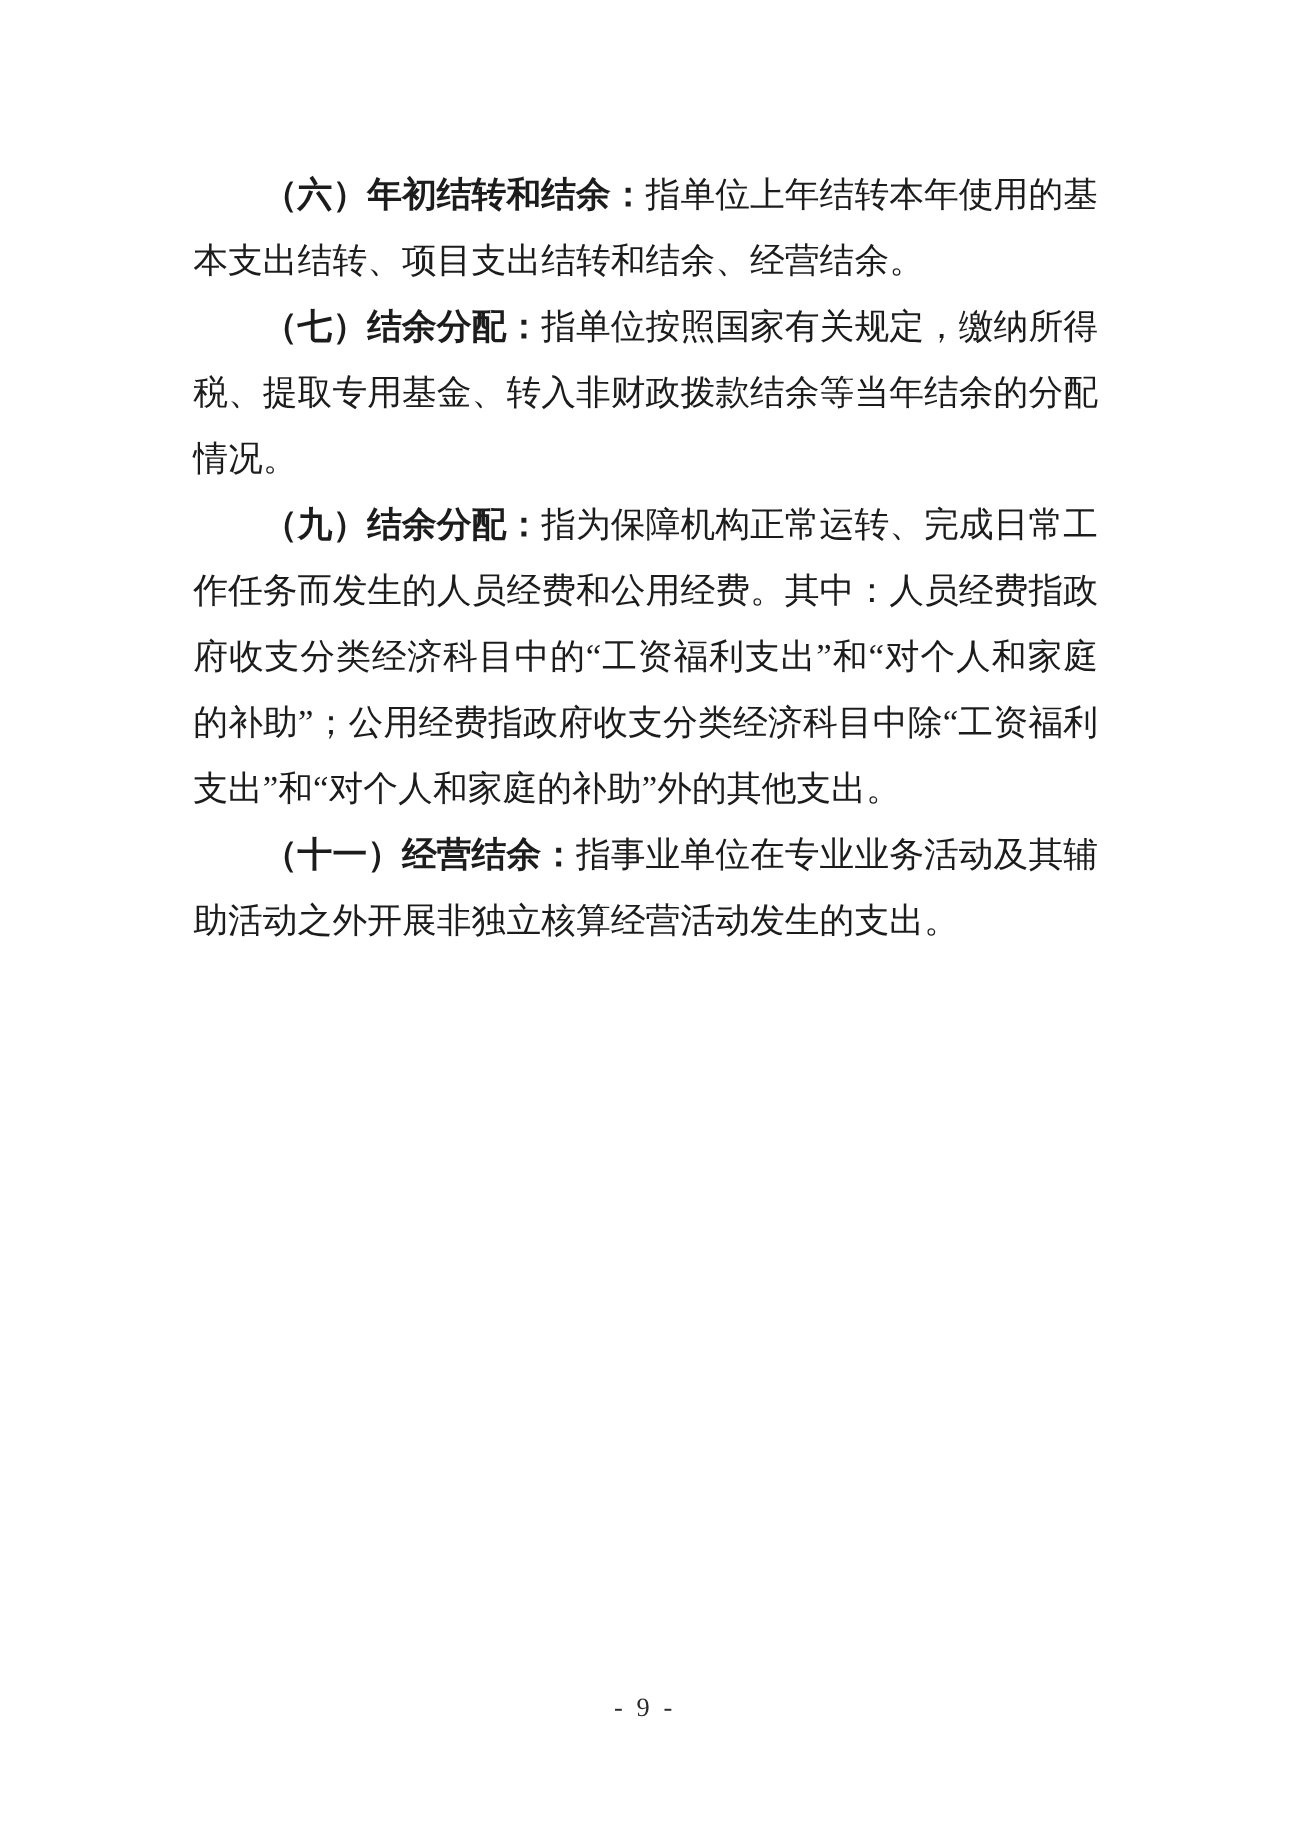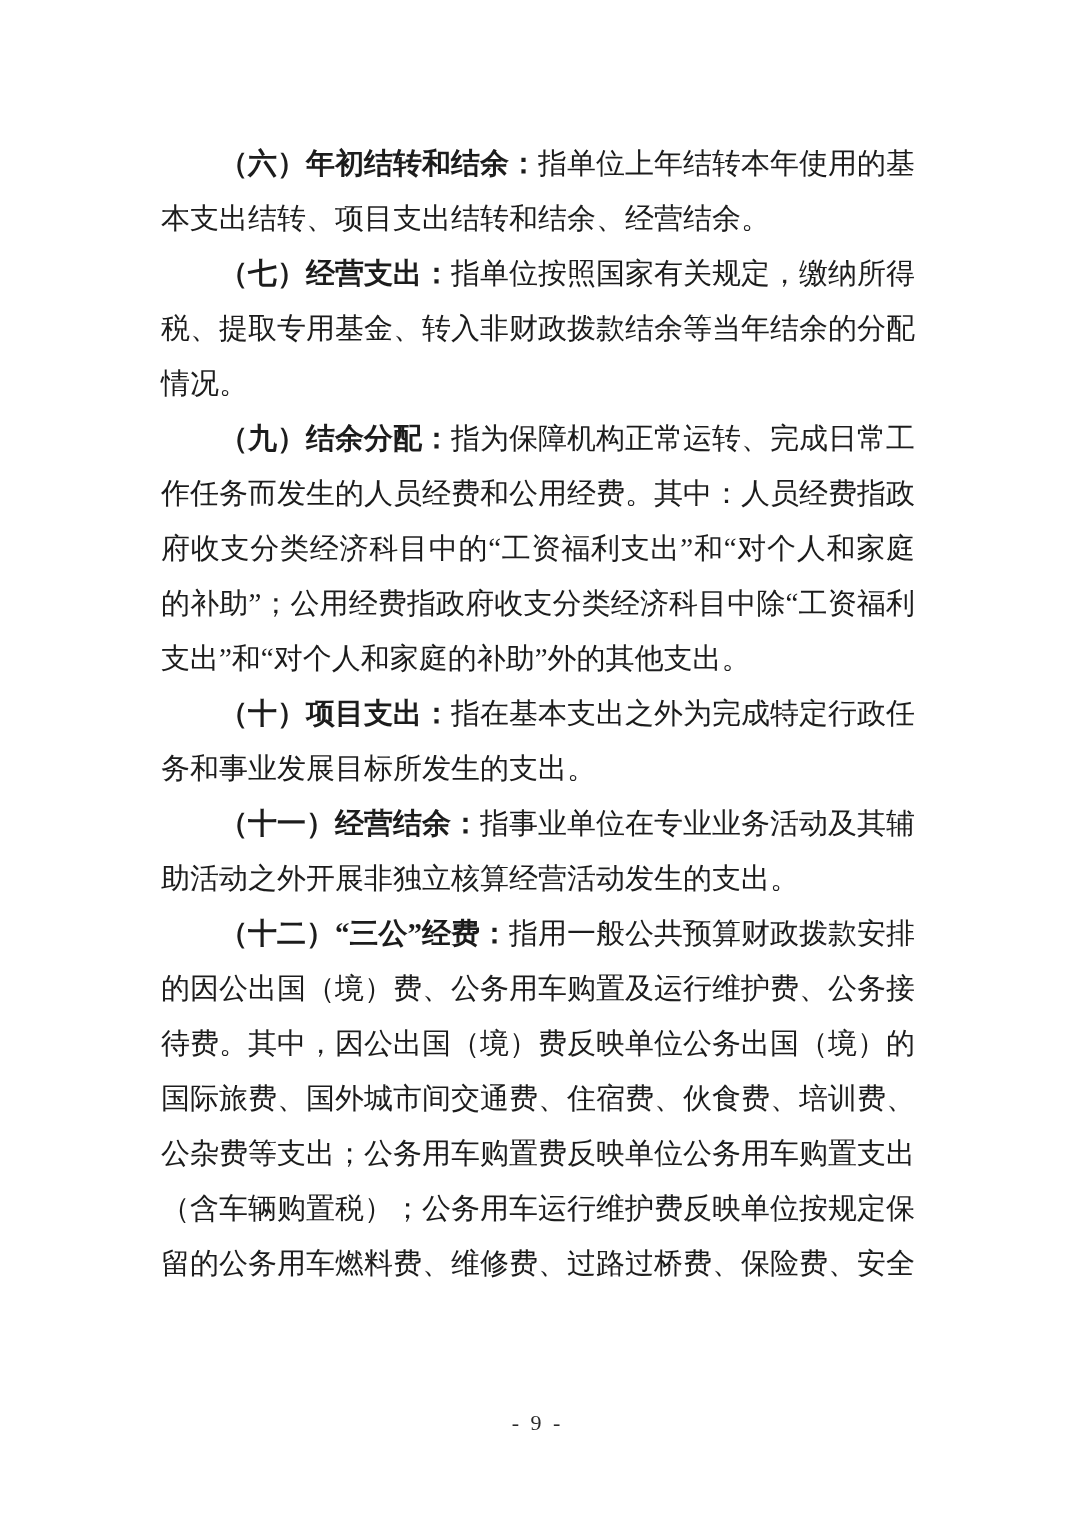--- a/index.html
+++ b/index.html
@@ -46,27 +46,25 @@
   }
 </style>
 </head>
 <body>
 
 <div class="page">
   <div class="content">
 
     <p class="para"><span class="term">（六）年初结转和结余：</span><span class="def">指单位上年结转本年使用的基本支出结转、项目支出结转和结余、经营结余。</span></p>
 
-    <p class="para"><span class="term">（七）经营支出：</span><span class="def">指单位按照国家有关规定，缴纳所得税、提取专用基金、转入非财政拨款结余等当年结余的分配情况。</span></p>
+    <p class="para"><span class="term">（七）结余分配：</span><span class="def">指单位按照国家有关规定，缴纳所得税、提取专用基金、转入非财政拨款结余等当年结余的分配情况。</span></p>
 
 
     <p class="para"><span class="term">（九）结余分配：</span><span class="def">指为保障机构正常运转、完成日常工作任务而发生的人员经费和公用经费。其中：人员经费指政府收支分类经济科目中的“工资福利支出”和“对个人和家庭的补助”；公用经费指政府收支分类经济科目中除“工资福利支出”和“对个人和家庭的补助”外的其他支出。</span></p>
 
-    <p class="para"><span class="term">（十）项目支出：</span><span class="def">指在基本支出之外为完成特定行政任务和事业发展目标所发生的支出。</span></p>
 
     <p class="para"><span class="term">（十一）经营结余：</span><span class="def">指事业单位在专业业务活动及其辅助活动之外开展非独立核算经营活动发生的支出。</span></p>
 
-    <p class="para"><span class="term">（十二）“三公”经费：</span><span class="def">指用一般公共预算财政拨款安排的因公出国（境）费、公务用车购置及运行维护费、公务接待费。其中，因公出国（境）费反映单位公务出国（境）的国际旅费、国外城市间交通费、住宿费、伙食费、培训费、公杂费等支出；公务用车购置费反映单位公务用车购置支出（含车辆购置税）；公务用车运行维护费反映单位按规定保留的公务用车燃料费、维修费、过路过桥费、保险费、安全</span></p>
 
   </div>
 
   <div class="page-number">- 9 -</div>
 </div>
 
 </body></html>

